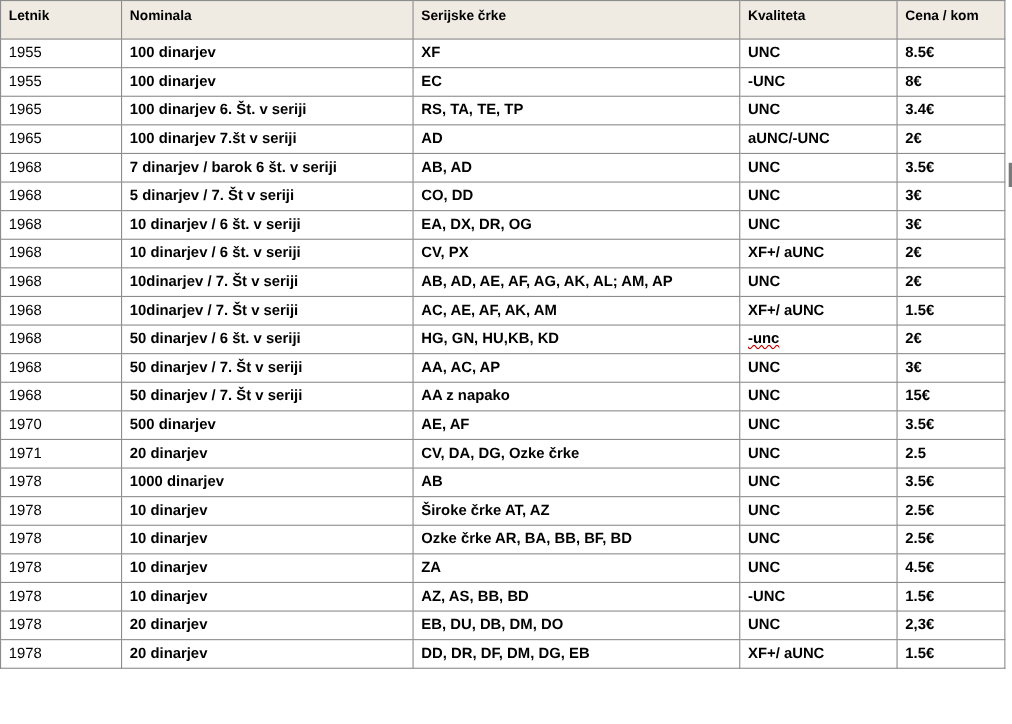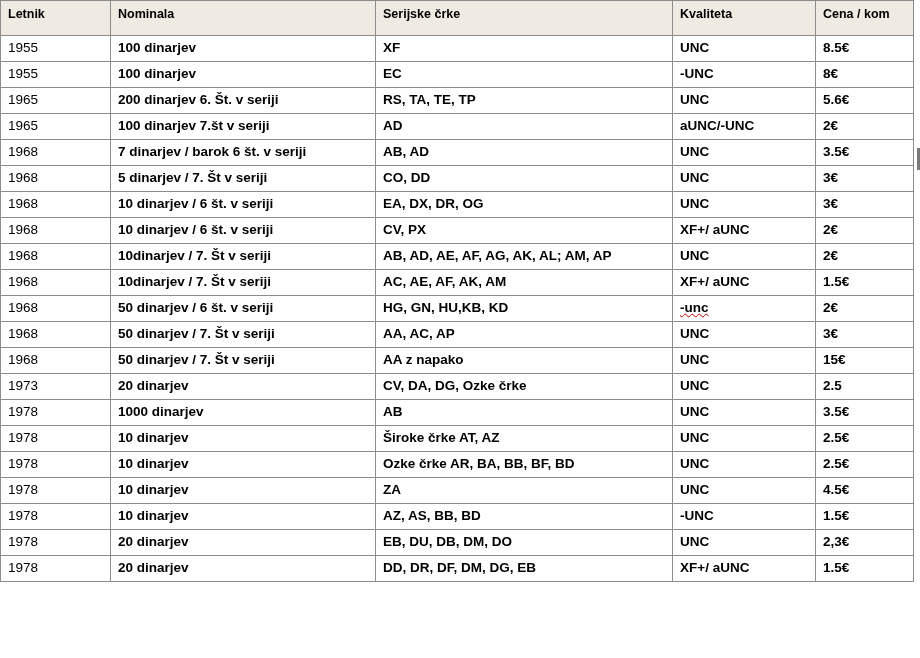--- a/index.html
+++ b/index.html
@@ -110,24 +110,24 @@
       <tr>
         <td>1955</td>
         <td class="wrap-cell">100 dinarjev</td>
         <td class="wrap-cell">EC</td>
         <td>-UNC</td>
         <td>8€</td>
       </tr>
 
       <tr>
         <td>1965</td>
-        <td class="wrap-cell">200 dinarjev 6. Št. v seriji</td>
+        <td class="wrap-cell">100 dinarjev 6. Št. v seriji</td>
         <td class="wrap-cell">RS, TA, TE, TP</td>
         <td>UNC</td>
-        <td>5.6€</td>
+        <td>3.4€</td>
       </tr>
 
       <tr>
         <td>1965</td>
         <td class="wrap-cell">100 dinarjev 7.št v seriji</td>
         <td class="wrap-cell">AD</td>
         <td>aUNC/-UNC</td>
         <td>2€</td>
       </tr>
 
@@ -196,23 +196,30 @@
       </tr>
 
       <tr>
         <td>1968</td>
         <td class="wrap-cell">50 dinarjev / 7. Št v seriji</td>
         <td class="wrap-cell">AA z napako</td>
         <td>UNC</td>
         <td>15€</td>
       </tr>
 
-
-      <tr>
-        <td>1973</td>
+      <tr>
+        <td>1970</td>
+        <td class="wrap-cell">500 dinarjev</td>
+        <td class="wrap-cell">AE, AF</td>
+        <td>UNC</td>
+        <td>3.5€</td>
+      </tr>
+
+      <tr>
+        <td>1971</td>
         <td class="wrap-cell">20 dinarjev</td>
         <td class="wrap-cell">CV, DA, DG, Ozke črke</td>
         <td>UNC</td>
         <td>2.5</td>
       </tr>
 
       <tr>
         <td>1978</td>
         <td class="wrap-cell">1000 dinarjev</td>
         <td class="wrap-cell">AB</td>

